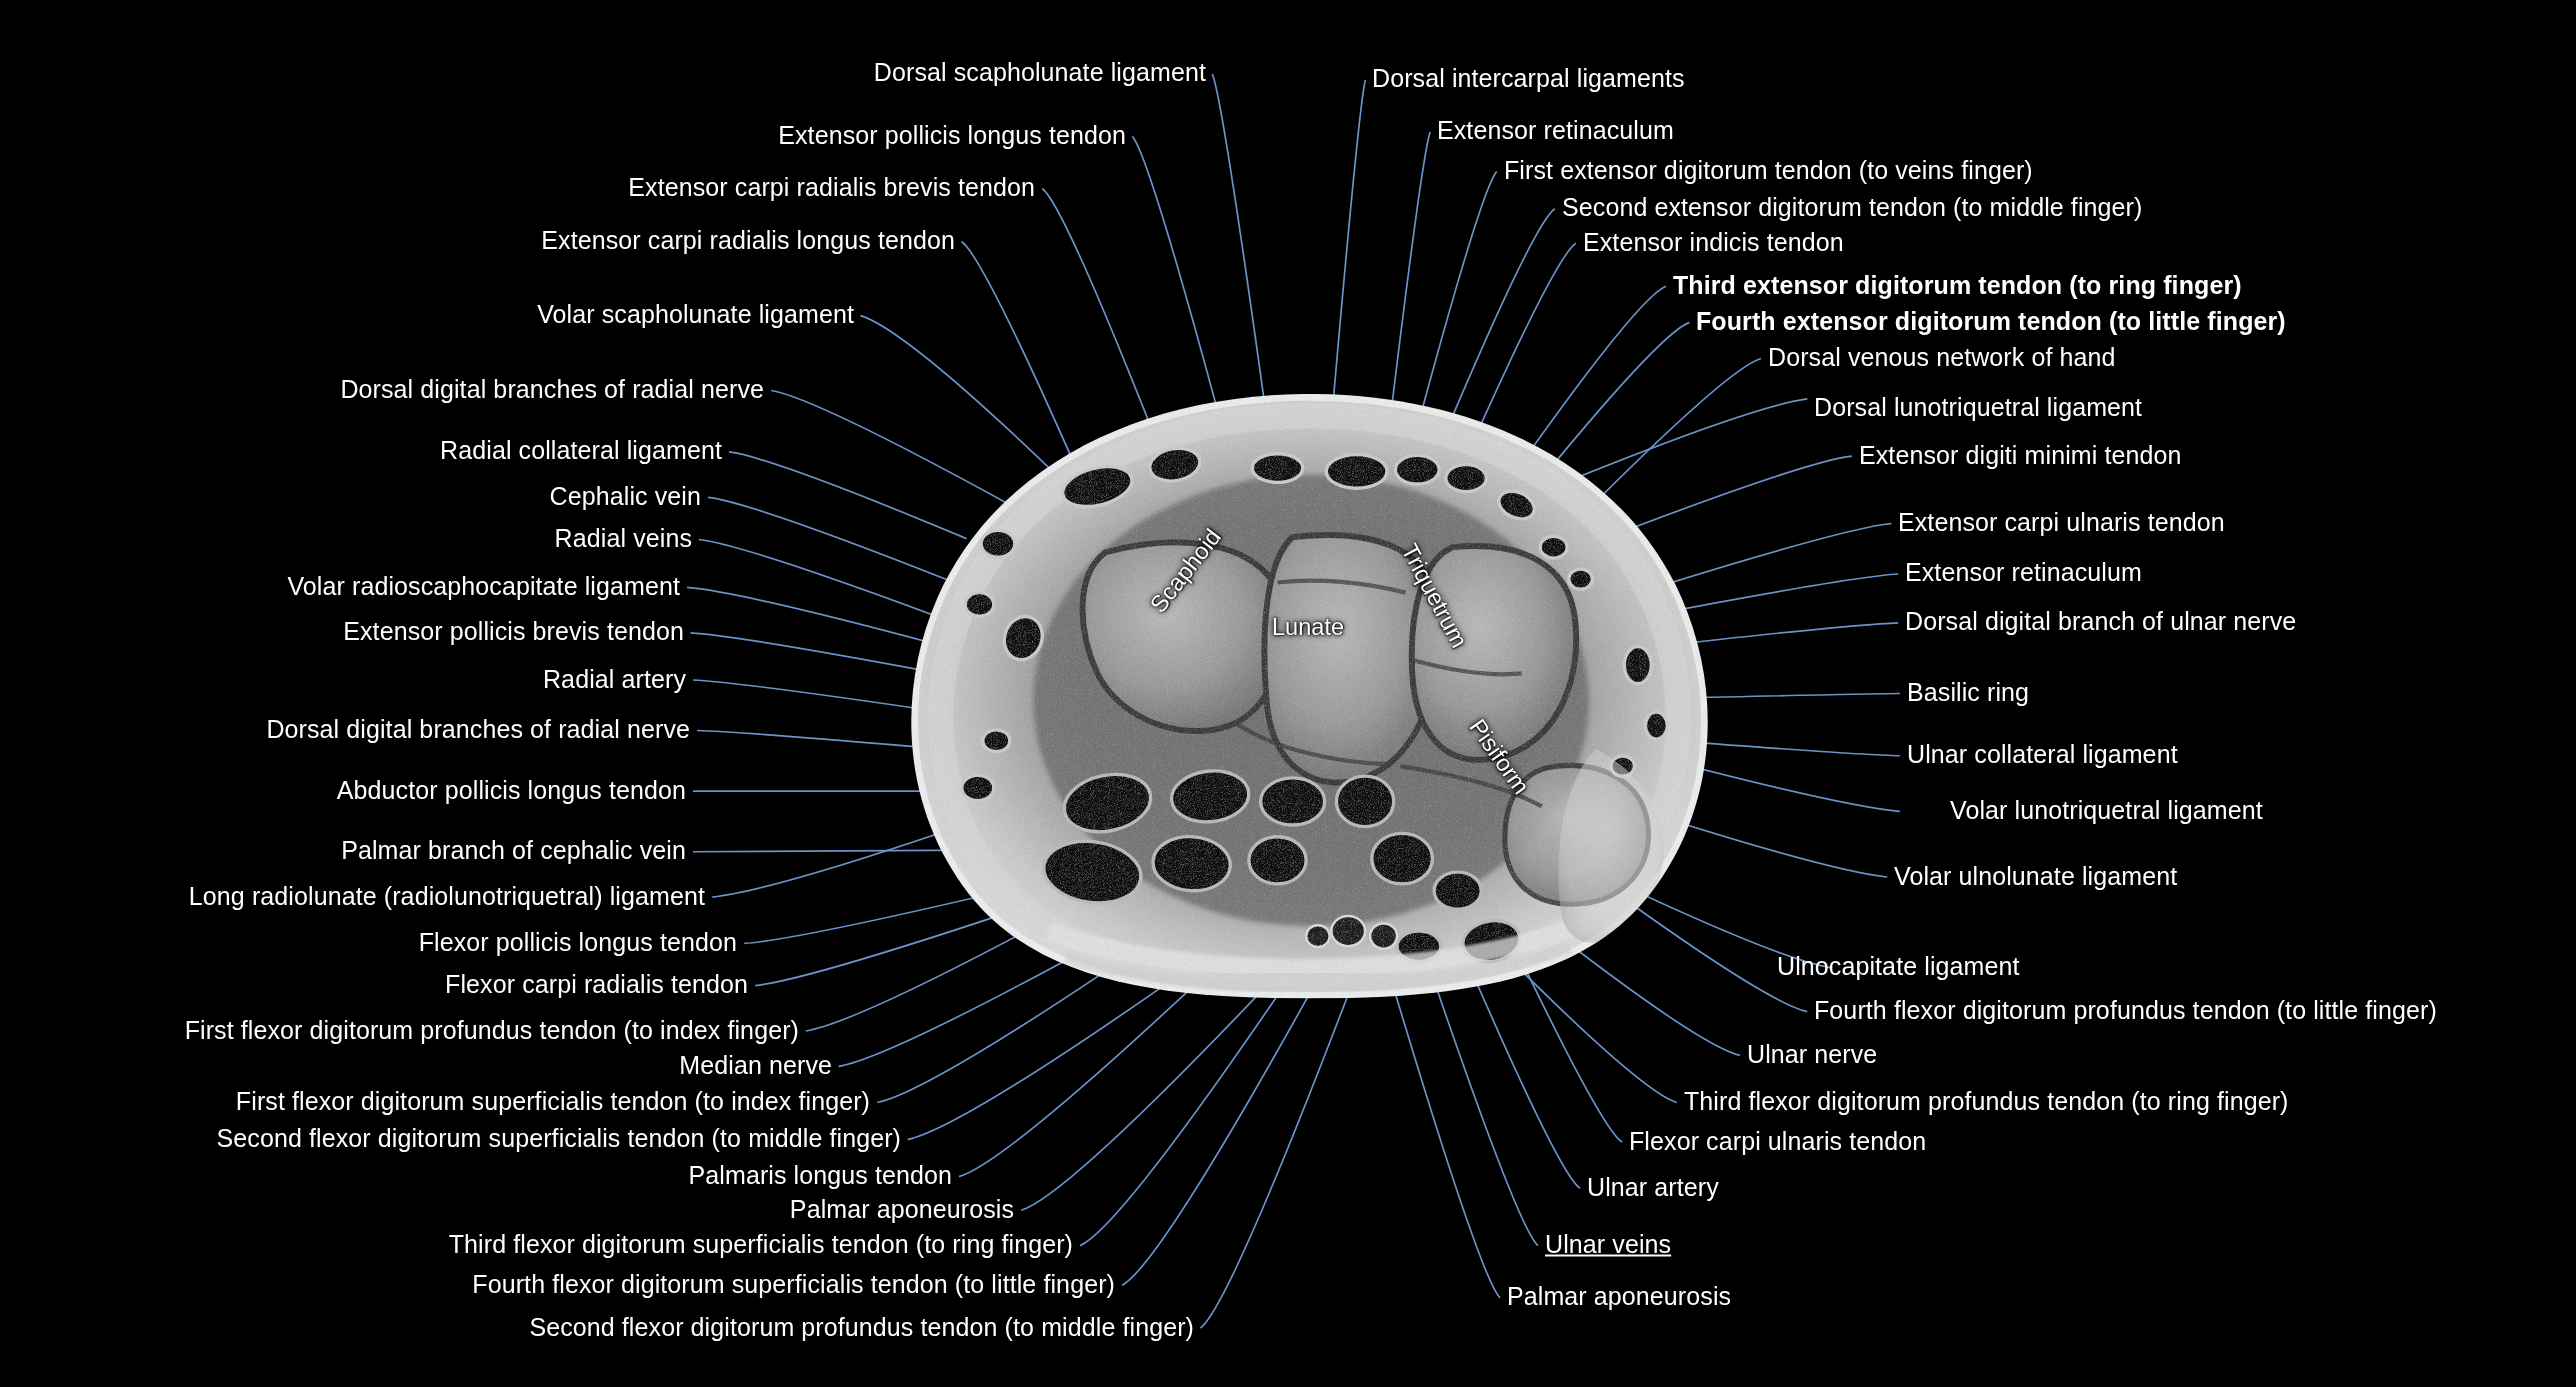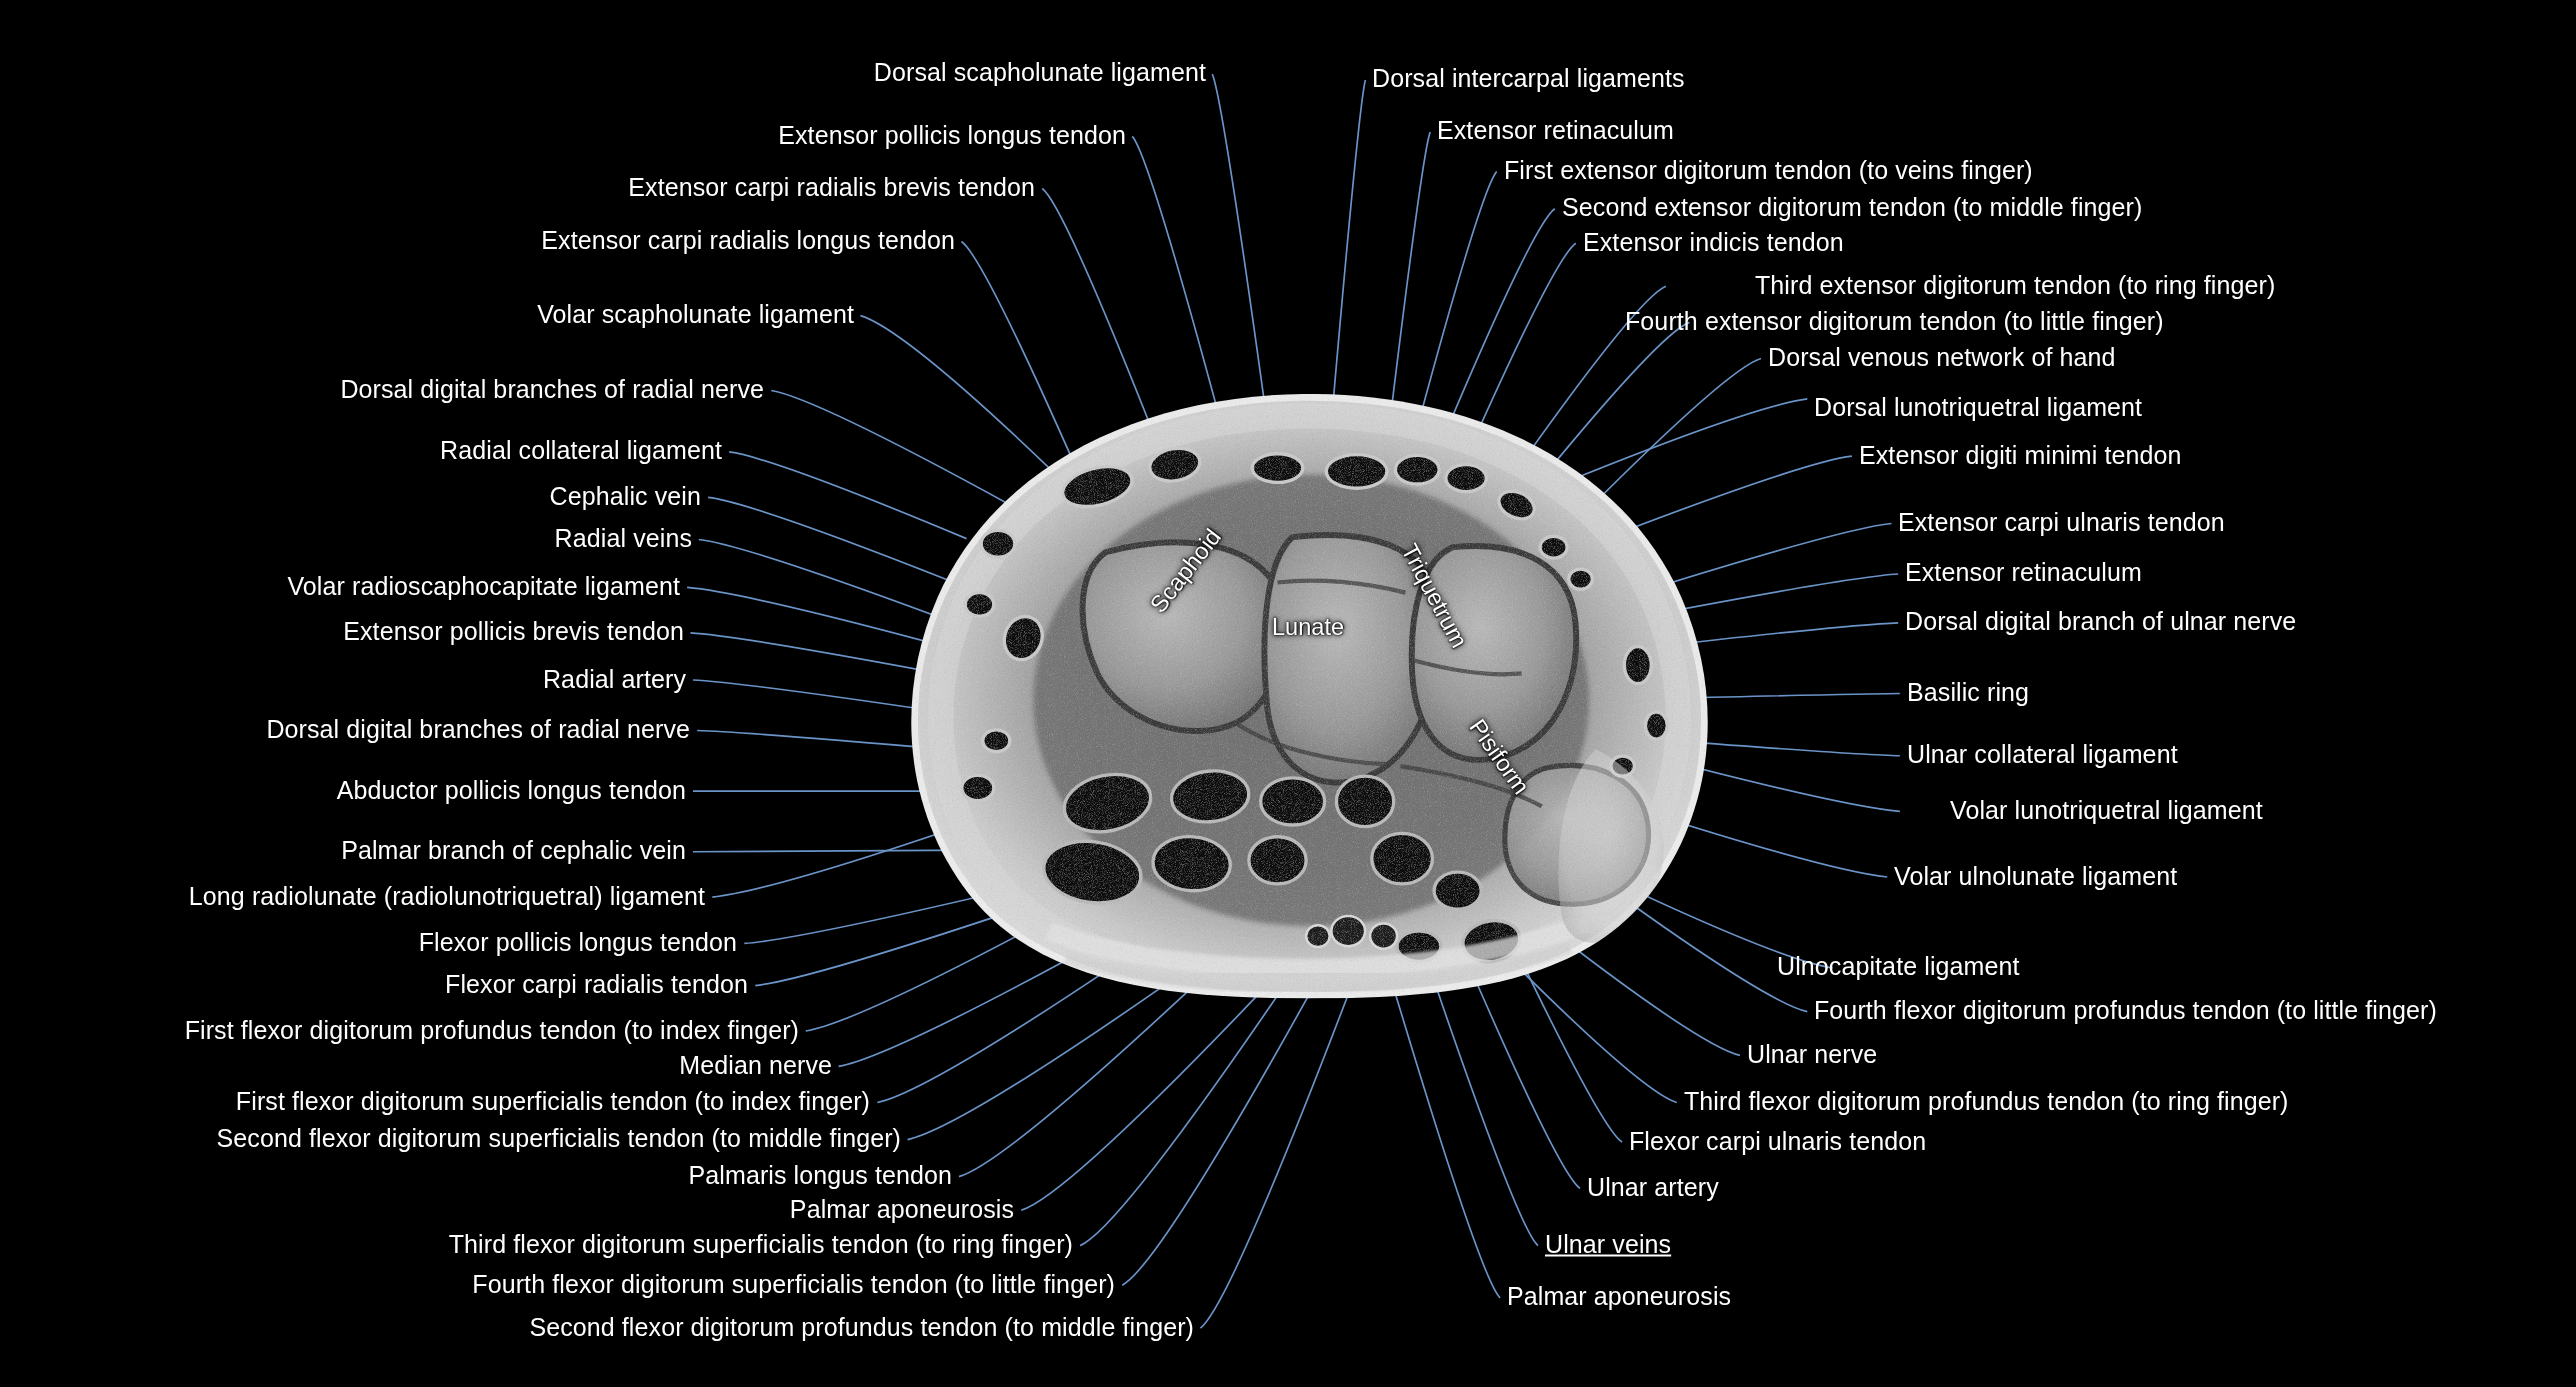--- a/index.html
+++ b/index.html
@@ -239,22 +239,22 @@
       <div class="label left" style="top: 1244px; right: 1503px;">Third flexor digitorum superficialis tendon (to ring finger)</div>
       <div class="label left" style="top: 1284px; right: 1461px;">Fourth flexor digitorum superficialis tendon (to little finger)</div>
       <div class="label left" style="top: 1327px; right: 1382px;">Second flexor digitorum profundus tendon (to middle finger)</div>
     </div>
   <div id="right-col">
       <div class="label right" style="top: 78px; left: 1372px;">Dorsal intercarpal ligaments</div>
       <div class="label right" style="top: 130px; left: 1437px;">Extensor retinaculum</div>
       <div class="label right" style="top: 170px; left: 1504px;">First extensor digitorum tendon (to veins finger)</div>
       <div class="label right" style="top: 207px; left: 1562px;">Second extensor digitorum tendon (to middle finger)</div>
       <div class="label right" style="top: 242px; left: 1583px;">Extensor indicis tendon</div>
-      <div class="label right" style="top: 285px; left: 1755px;">Third extensor digitorum tendon (to ring finger)</div>
-      <div class="label right" style="top: 321px; left: 1625px;">Fourth extensor digitorum tendon (to little finger)</div>
+      <div class="label right" style="top: 285px; left: 1673px; font-weight: bold;">Third extensor digitorum tendon (to ring finger)</div>
+      <div class="label right" style="top: 321px; left: 1696px; font-weight: bold;">Fourth extensor digitorum tendon (to little finger)</div>
       <div class="label right" style="top: 357px; left: 1768px;">Dorsal venous network of hand</div>
       <div class="label right" style="top: 407px; left: 1814px;">Dorsal lunotriquetral ligament</div>
       <div class="label right" style="top: 455px; left: 1859px;">Extensor digiti minimi tendon</div>
       <div class="label right" style="top: 522px; left: 1898px;">Extensor carpi ulnaris tendon</div>
       <div class="label right" style="top: 572px; left: 1905px;">Extensor retinaculum</div>
       <div class="label right" style="top: 621px; left: 1905px;">Dorsal digital branch of ulnar nerve</div>
       <div class="label right" style="top: 692px; left: 1907px;">Basilic ring</div>
       <div class="label right" style="top: 754px; left: 1907px;">Ulnar collateral ligament</div>
       <div class="label right" style="top: 810px; left: 1907px; margin-left: 43px;">Volar lunotriquetral ligament</div>
       <div class="label right" style="top: 876px; left: 1894px;">Volar ulnolunate ligament</div>

